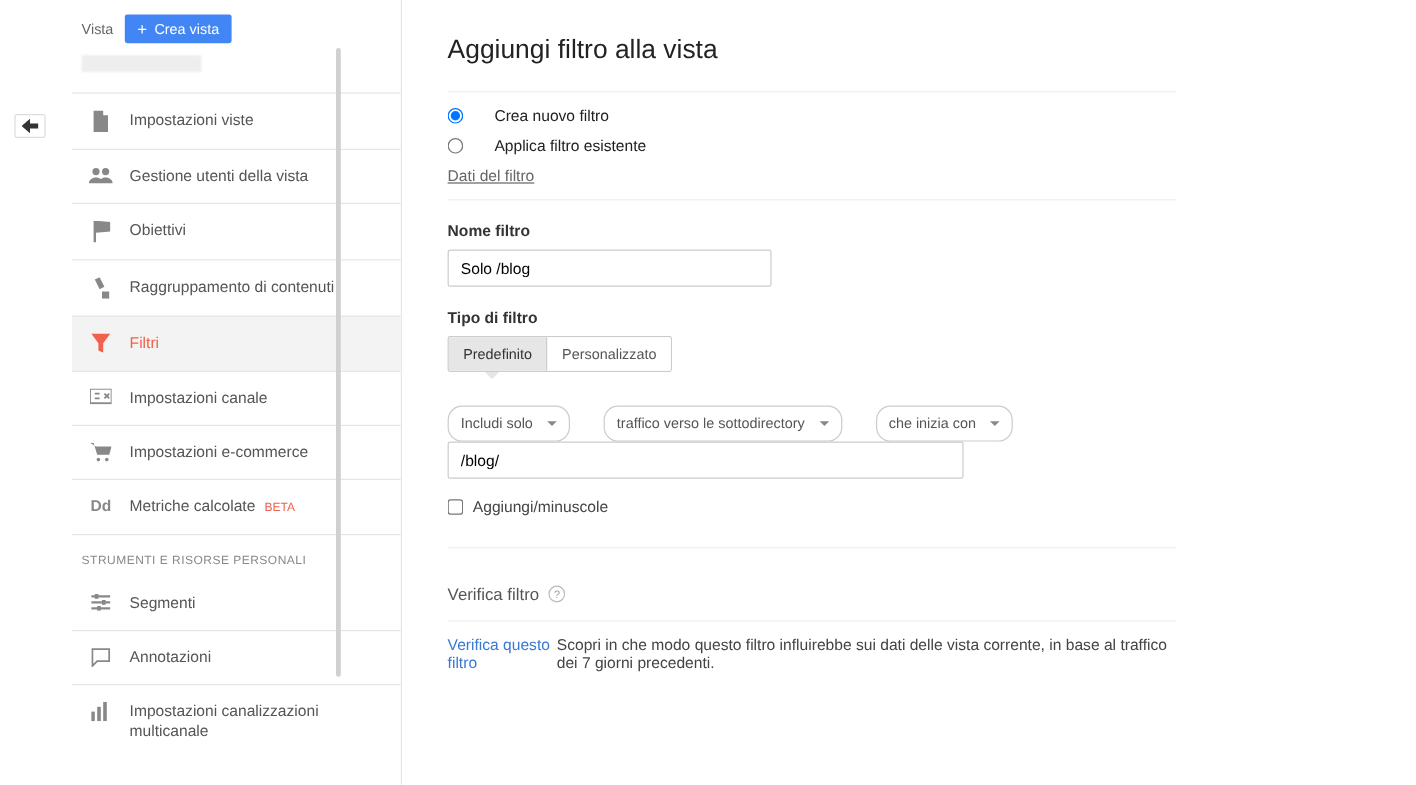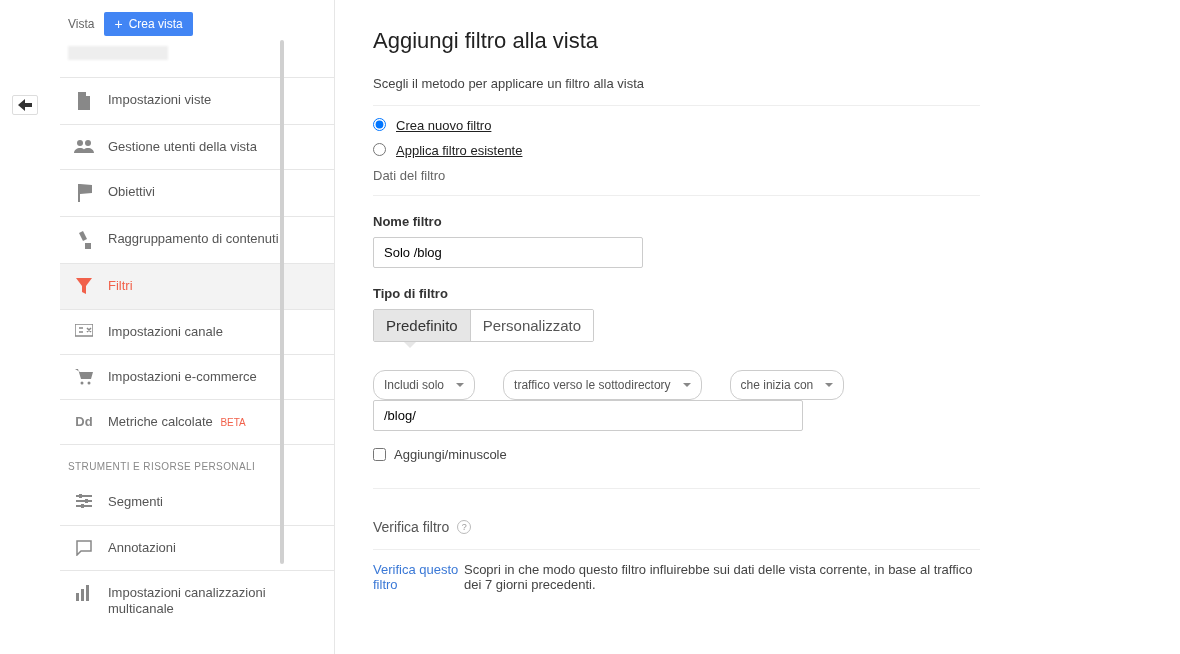--- a/index.html
+++ b/index.html
@@ -132,32 +132,32 @@
   }
   .method-label {
     font-size: 13px;
     color: #444;
     margin-bottom: 14px;
   }
   .hr { height: 1px; background: #eee; margin: 12px 0; }
   .radio-group { margin-top: 2px; }
   .radio-row {
     display: flex;
-    align-items: flex-start;
-    gap: 10px;
+    align-items: center;
+    gap: 26px;
     margin-bottom: 10px;
     cursor: pointer;
     font-size: 13px;
-    text-decoration: underline;
   }
   .radio-row input { margin: 0; }
   .section-label {
     font-size: 13px;
     color: #666;
     margin-bottom: 10px;
+    text-decoration: underline;
   }
   .field-label {
     font-size: 13px;
     font-weight: 700;
     color: #333;
     margin-top: 18px;
     margin-bottom: 8px;
   }
   .text-input {
     border: 1px solid #ccc;
@@ -169,21 +169,21 @@
   .wide { width: 430px; }
   .toggle-tabs {
     display: inline-flex;
     border: 1px solid #ccc;
     border-radius: 2px;
     overflow: hidden;
     position: relative;
   }
   .toggle-tabs .tab {
     padding: 7px 12px;
-    font-size: 15px;
+    font-size: 12px;
     background: #fff;
     cursor: pointer;
     color: #555;
   }
   .toggle-tabs .tab.active {
     background: #e6e6e6;
     color: #333;
   }
   .toggle-tabs .tab + .tab { border-left: 1px solid #ccc; }
   .notch {
@@ -384,21 +384,20 @@
         <span class="label">Impostazioni canalizzazioni multicanale</span>
       </li>
     </ul>
   </div>
 
   <div class="scroll-indicator"></div>
 
   <div class="main">
     <h1>Aggiungi filtro alla vista</h1>
 
-    <div class="method-label">Scegli il metodo per applicare un filtro alla vista</div>
     <div class="hr"></div>
 
     <div class="radio-group">
       <label class="radio-row">
         <input type="radio" name="method" checked="" style="">
         <span>Crea nuovo filtro</span>
       </label>
       <label class="radio-row">
         <input type="radio" name="method" style="">
         <span>Applica filtro esistente</span>

